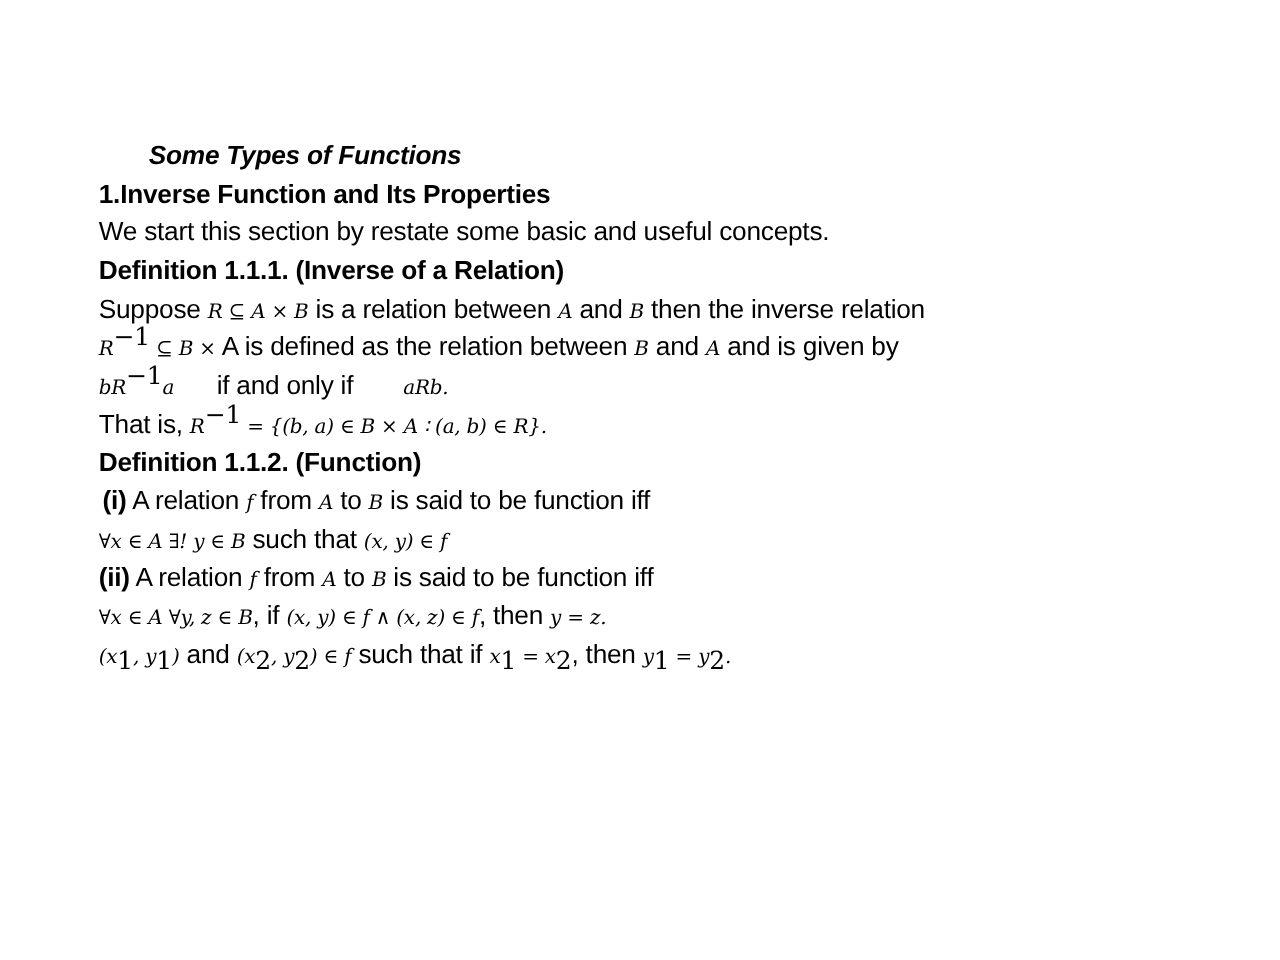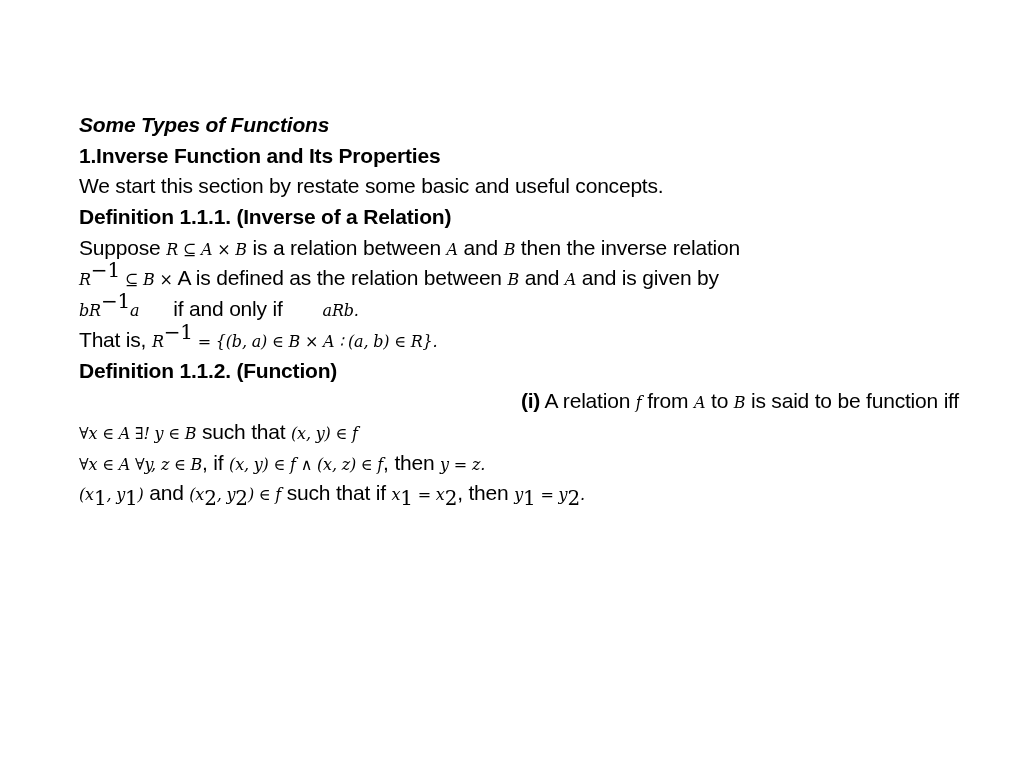--- a/index.html
+++ b/index.html
@@ -10,21 +10,21 @@
   }
   .slide { position: relative; width: 1024px; height: 768px; }
   .content {
     position: absolute; left: 79px; top: 110px; width: 880px;
   }
   .line {
     height: 30.7px; line-height: 30.7px; font-size: 21px; white-space: nowrap;
     letter-spacing: -0.2px;
   }
   .b { font-weight: bold; }
-  .bi { font-weight: bold; font-style: italic; }
+  .bi { font-weight: bold; font-style: italic; margin-left: 40px; }
   .m { font-family: "DejaVu Serif", "Liberation Serif", serif; font-style: italic; font-size: 16px; }
   .mn { font-family: "DejaVu Serif", "Liberation Serif", serif; font-style: normal; font-size: 20px; }
   sup, sub { font-size: 13px; line-height: 0; }
   .gap { display: inline-block; width: 34px; }
   .gap2 { display: inline-block; width: 40px; }
 </style>
 </head>
 <body>
 
 <div class="slide">
@@ -47,27 +47,30 @@
     <div class="line">
       <span class="m">bR</span><sup class="mn">−1</sup><span class="m">a</span><span class="gap"></span><span>if and only if</span><span class="gap2"></span><span class="m">aRb.</span>
     </div>
 
     <div class="line">
       <span>That is, </span><span class="m">R</span><sup class="mn">−1</sup><span class="m"> = {(b, a)  ∈  B  × A ∶  (a, b)  ∈  R}.</span>
     </div>
 
     <div class="line b">Definition 1.1.2. (Function)</div>
 
-    <div class="line" style="padding-left:3px;text-align:right;">
+    <div class="line" style="padding-left:3px;">
       <span class="b">(i)</span><span> A relation </span><span class="m">f</span><span> from </span><span class="m">A</span><span> to </span><span class="m">B</span><span> is said to be function iff</span>
     </div>
     <div class="line">
       <span class="m">∀x ∈ A ∃! y ∈ B</span><span> such that </span><span class="m">(x, y) ∈ f</span>
     </div>
 
+    <div class="line">
+      <span class="b">(ii)</span><span> A relation </span><span class="m">f</span><span> from </span><span class="m">A</span><span> to </span><span class="m">B</span><span> is said to be function iff</span>
+    </div>
     <div class="line">
       <span class="m">∀x ∈ A ∀y, z ∈ B</span><span>, if </span><span class="m">(x, y) ∈ f ∧ (x, z) ∈ f</span><span>, then </span><span class="m">y = z.</span>
     </div>
 
     <div class="line">
       <span class="m">(x</span><sub class="mn">1</sub><span class="m">, y</span><sub class="mn">1</sub><span class="m">)</span><span> and </span><span class="m">(x</span><sub class="mn">2</sub><span class="m">, y</span><sub class="mn">2</sub><span class="m">) ∈ f</span><span> such that if  </span><span class="m">x</span><sub class="mn">1</sub><span class="m"> = x</span><sub class="mn">2</sub><span>, then </span><span class="m">y</span><sub class="mn">1</sub><span class="m"> = y</span><sub class="mn">2</sub><span class="m">.</span>
     </div>
 
 
   </div>

